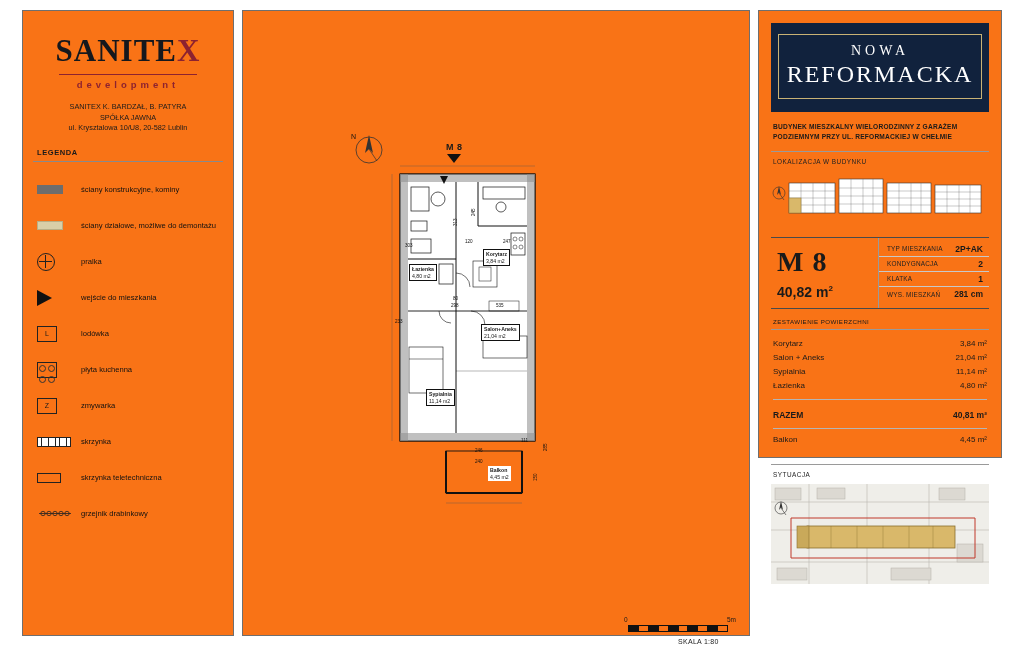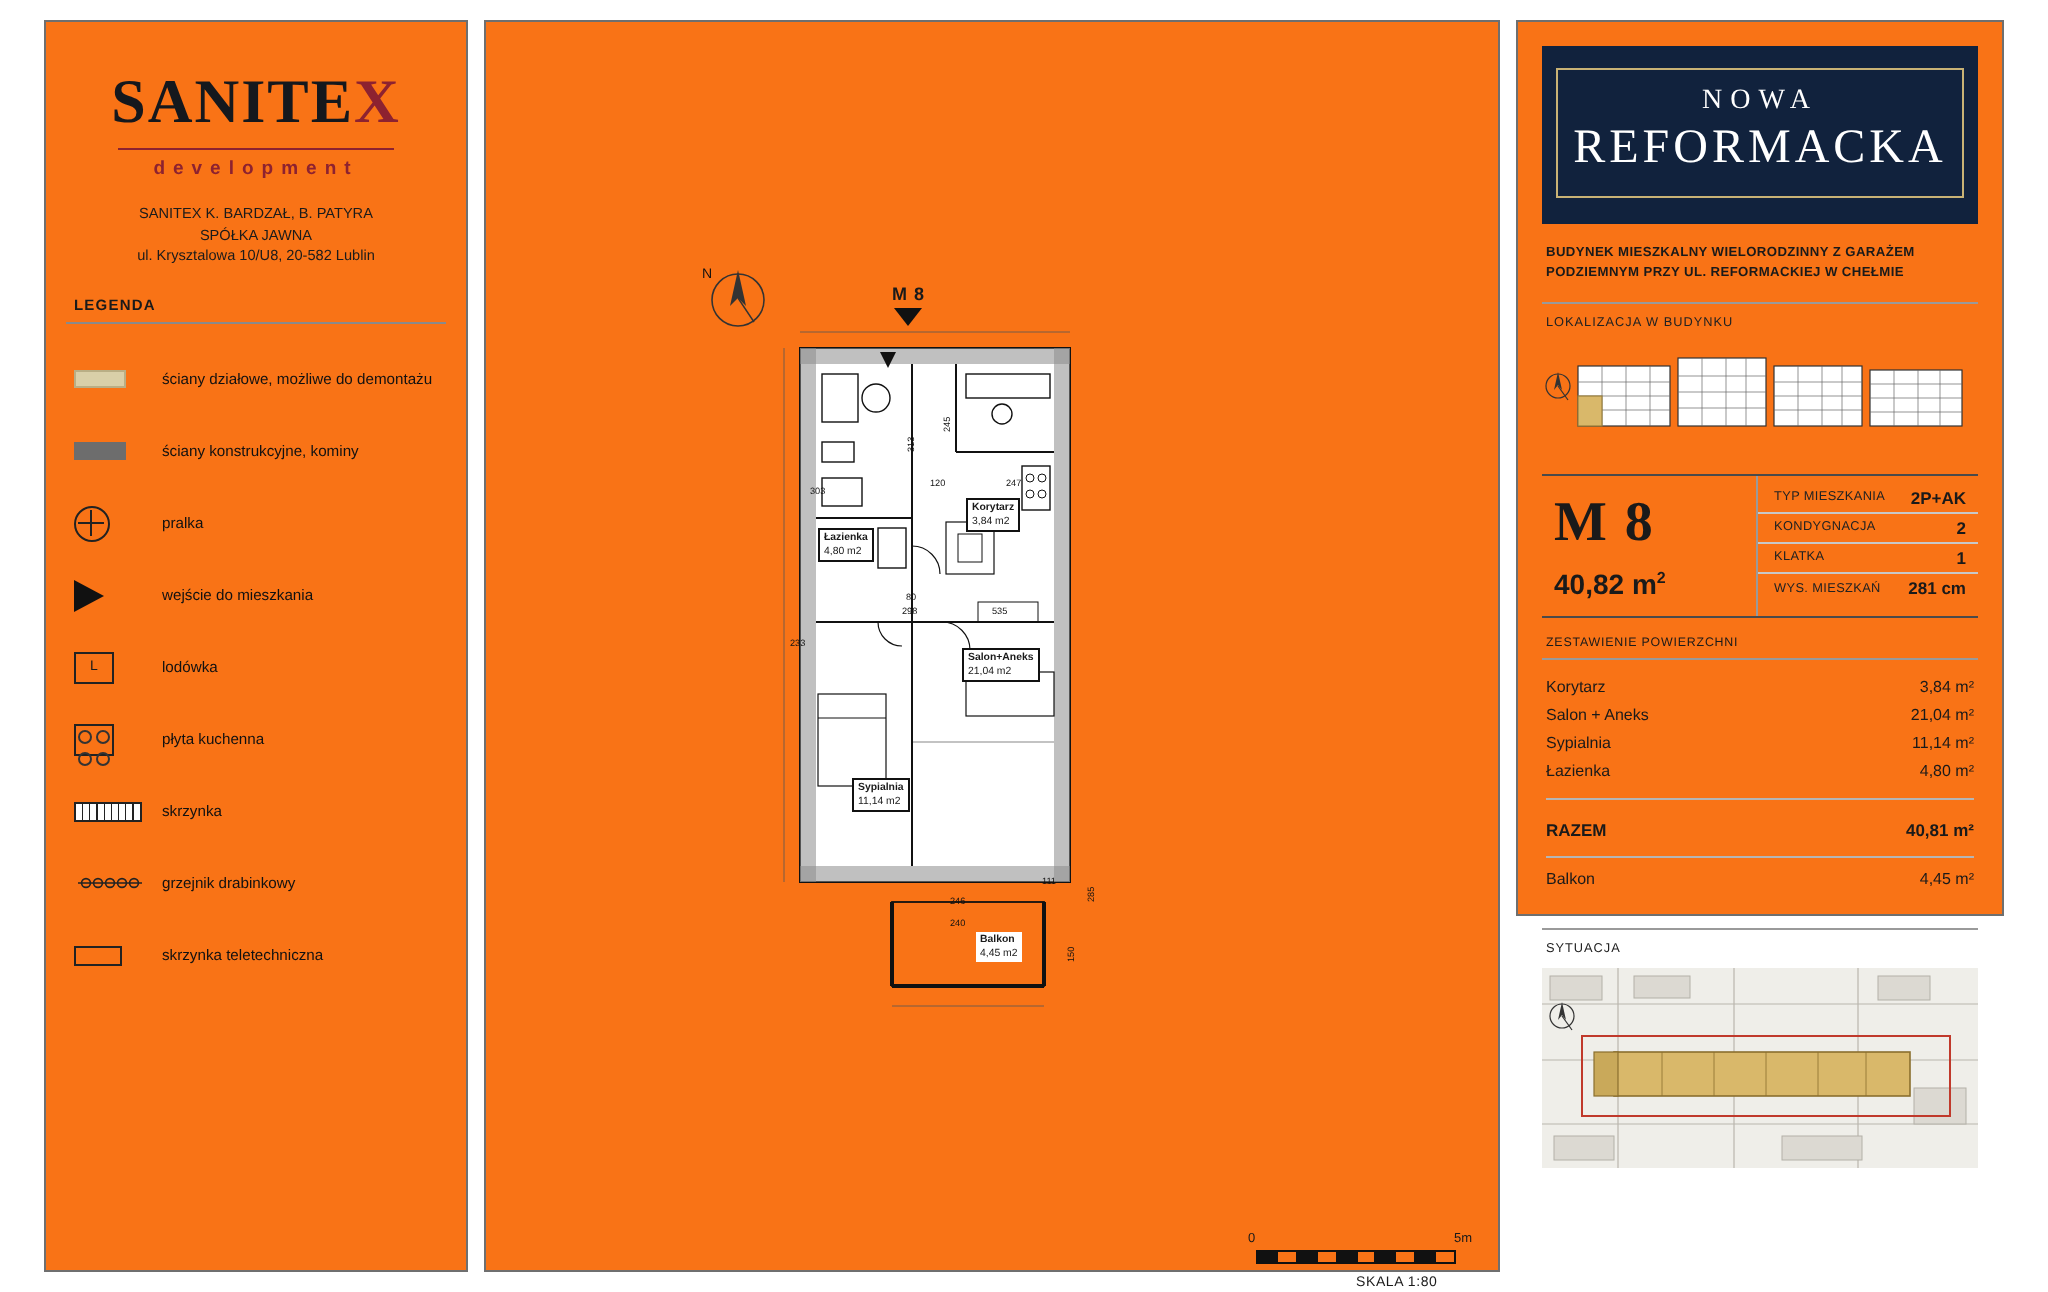--- a/index.html
+++ b/index.html
@@ -116,29 +116,29 @@
       <div>SPÓŁKA JAWNA</div>
       <div>ul. Krysztalowa 10/U8, 20-582 Lublin</div>
     </div>
 
     <div class="legend-title">LEGENDA</div>
     <div class="legend-hr"></div>
 
     <ul class="legend-list">
       <li class="legend-row">
         <span class="legend-sym">
+            <span class="sym-solid"></span>
+          </span>
+        <span class="legend-txt">ściany konstrukcyjne, kominy</span>
+      </li>
+      <li class="legend-row">
+        <span class="legend-sym">
             <span class="sym-part"></span>
           </span>
         <span class="legend-txt">ściany działowe, możliwe do demontażu</span>
-      </li>
-      <li class="legend-row">
-        <span class="legend-sym">
-            <span class="sym-solid"></span>
-          </span>
-        <span class="legend-txt">ściany konstrukcyjne, kominy</span>
       </li>
       <li class="legend-row">
         <span class="legend-sym">
             <span class="sym-circle"></span>
           </span>
         <span class="legend-txt">pralka</span>
       </li>
       <li class="legend-row">
         <span class="legend-sym">
             <span class="sym-tri"></span>
@@ -157,44 +157,50 @@
               <i></i>
               <i></i>
               <i></i>
               <i></i>
             </span>
           </span>
         <span class="legend-txt">płyta kuchenna</span>
       </li>
       <li class="legend-row">
         <span class="legend-sym">
+            <span class="sym-box">Z</span>
+          </span>
+        <span class="legend-txt">zmywarka</span>
+      </li>
+      <li class="legend-row">
+        <span class="legend-sym">
             <span class="sym-rad"></span>
           </span>
         <span class="legend-txt">skrzynka</span>
+      </li>
+      <li class="legend-row">
+        <span class="legend-sym">
+            <span class="sym-tele"></span>
+          </span>
+        <span class="legend-txt">skrzynka teletechniczna</span>
       </li>
       <li class="legend-row">
         <span class="legend-sym">
           <span class="sym-lad">
             <svg width="36" height="11" viewBox="0 0 36 11">
               <line x1="2" y1="5.5" x2="34" y2="5.5" stroke="#222" stroke-width="0.8"></line>
               <circle cx="6" cy="5.5" r="2.2" fill="none" stroke="#222" stroke-width="0.8"></circle>
               <circle cx="12" cy="5.5" r="2.2" fill="none" stroke="#222" stroke-width="0.8"></circle>
               <circle cx="18" cy="5.5" r="2.2" fill="none" stroke="#222" stroke-width="0.8"></circle>
               <circle cx="24" cy="5.5" r="2.2" fill="none" stroke="#222" stroke-width="0.8"></circle>
               <circle cx="30" cy="5.5" r="2.2" fill="none" stroke="#222" stroke-width="0.8"></circle>
             </svg>
           </span>
         </span>
         <span class="legend-txt">grzejnik drabinkowy</span>
-      </li>
-      <li class="legend-row">
-        <span class="legend-sym">
-            <span class="sym-tele"></span>
-          </span>
-        <span class="legend-txt">skrzynka teletechniczna</span>
       </li>
     </ul>
   </div>
 
   <div class="panel" id="plan-panel">
     <div class="plan-inner">
 
       <div class="compass">
         <svg width="40" height="40" viewBox="0 0 40 40">
           <circle cx="20" cy="21" r="13" fill="none" stroke="#333" stroke-width="0.8"></circle>

